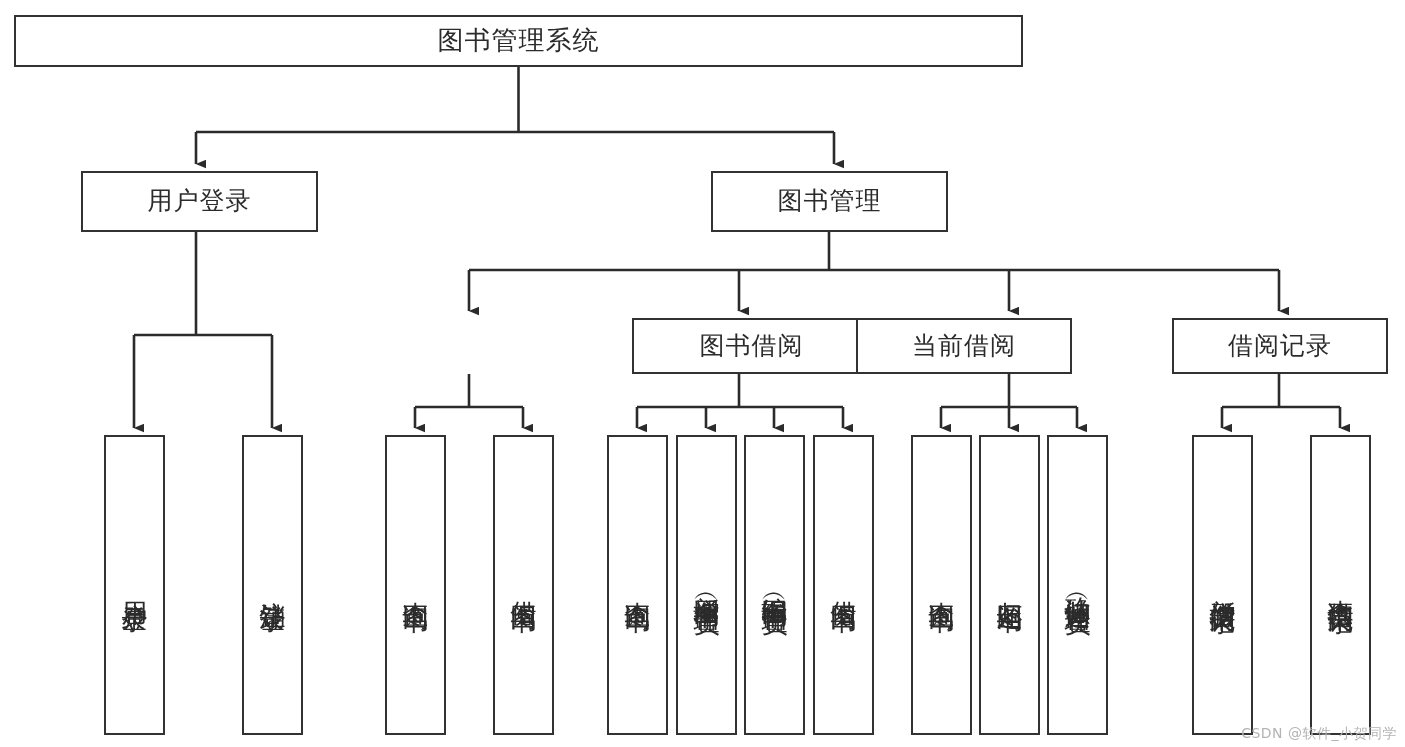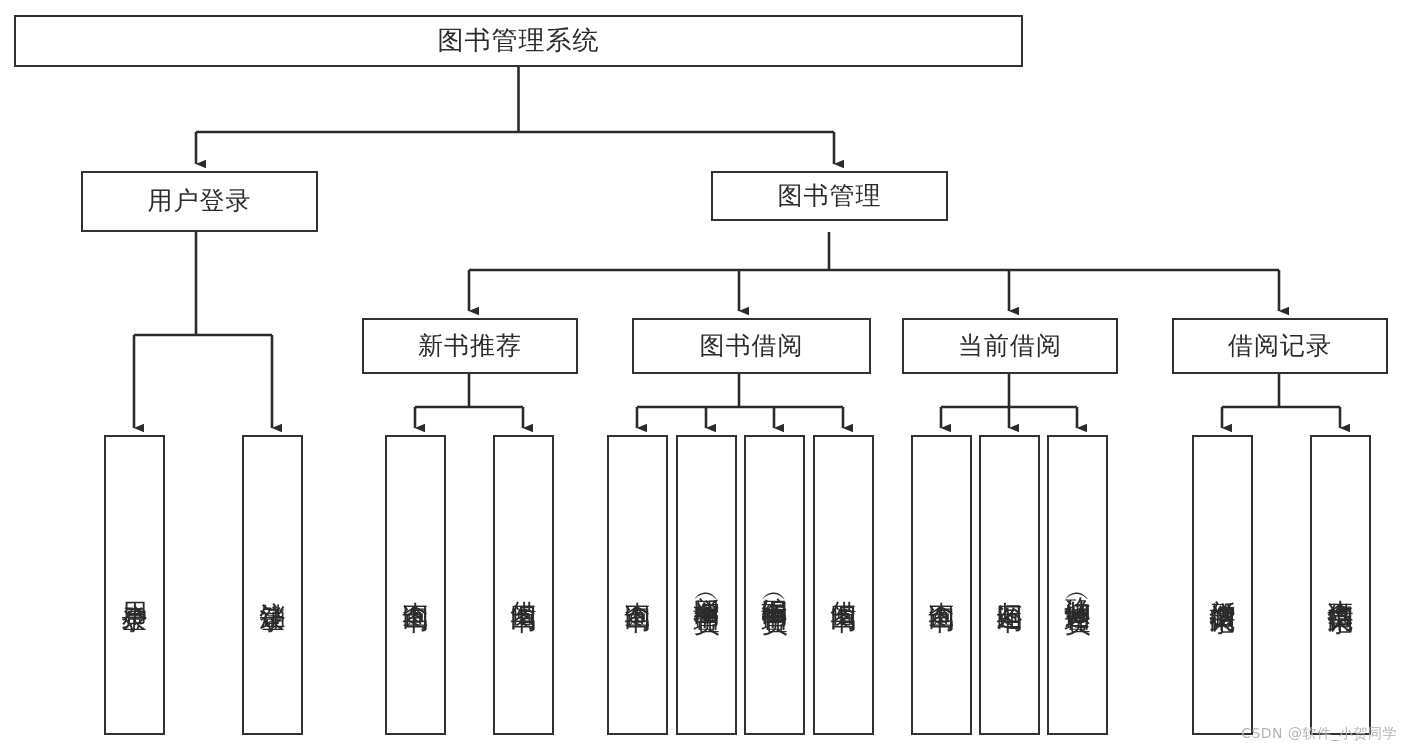--- a/index.html
+++ b/index.html
@@ -129,33 +129,30 @@
   </svg>
 
   <div class="node horizontal" id="root-node" style="left:14px; top:15px; width:1009px; height:52px;">
     <span class="node-label">图书管理系统</span>
   </div>
 
   <div class="node horizontal" style="left:81px; top:171px; width:237px; height:61px;">
     <span class="node-label">用户登录</span>
   </div>
 
-  <div class="node horizontal" style="left:711px; top:171px; width:237px; height:50px;">
+  <div class="node horizontal" style="left:711px; top:171px; width:237px; height:61px;">
     <span class="node-label">图书管理</span>
   </div>
 
-  <div class="node horizontal" style="left:362px; top:318px; width:216px; height:56px;">
-    <span class="node-label">新书推荐</span>
-  </div>
 
   <div class="node horizontal" style="left:632px; top:318px; width:239px; height:56px;">
     <span class="node-label">图书借阅</span>
   </div>
 
-  <div class="node horizontal" style="left:902px; top:318px; width:216px; height:56px;">
+  <div class="node horizontal" style="left:856px; top:318px; width:216px; height:56px;">
     <span class="node-label">当前借阅</span>
   </div>
 
   <div class="node horizontal" style="left:1172px; top:318px; width:216px; height:56px;align-items:center;">
     <span class="node-label">借阅记录</span>
   </div>
 
   <div class="node vertical" style="left:104px; top:435px; width:61px; height:300px;">
     <span class="node-label">用户登录</span>
   </div>

